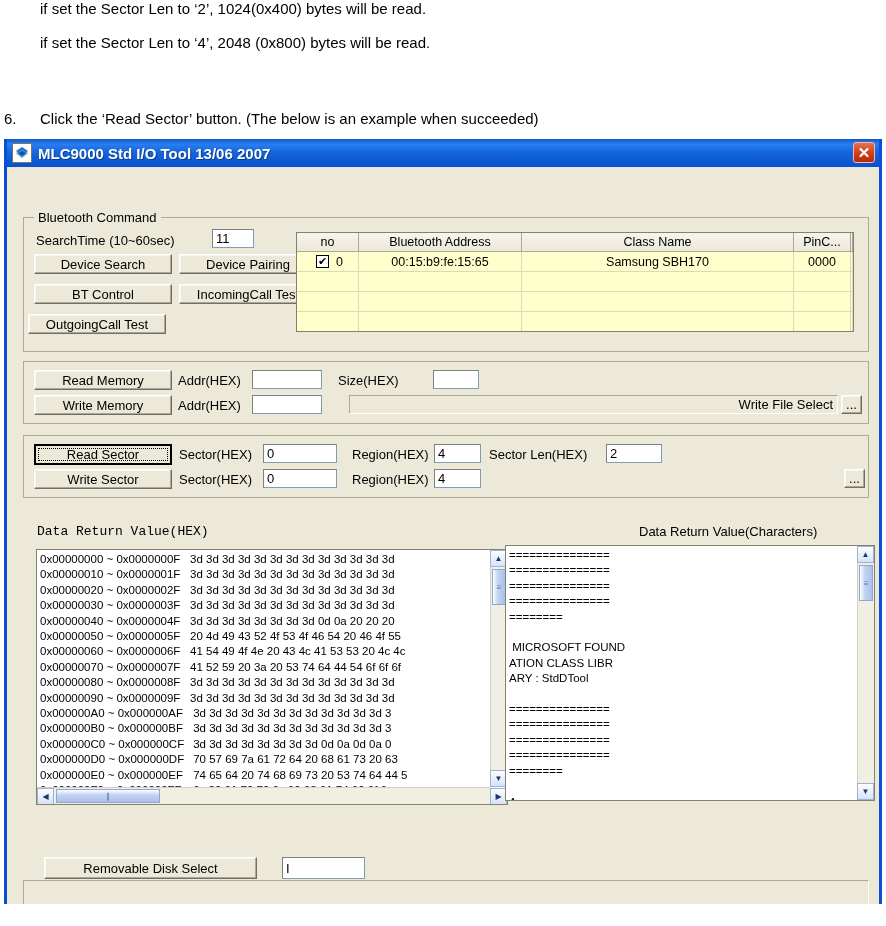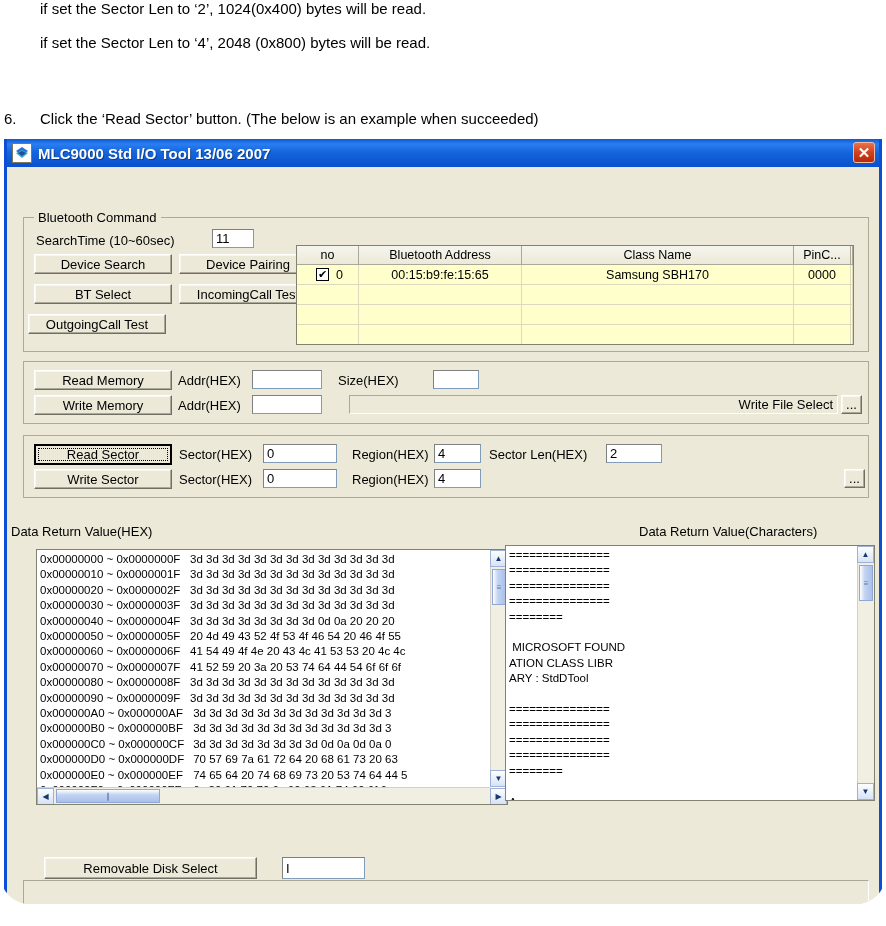--- a/index.html
+++ b/index.html
@@ -7,21 +7,20 @@
     padding: 0;
     background: #ffffff;
     font-family: "Liberation Sans", sans-serif;
   }
   #page {
     position: relative;
     width: 886px;
     height: 904px;
     overflow: hidden;
     background: #ffffff;
-    border-radius: 30px;
   }
 
   
   .doc-line {
     position: absolute;
     font-family: "Liberation Sans", sans-serif;
     font-size: 15px;
     color: #000;
     white-space: nowrap;
   }
@@ -188,21 +187,20 @@
   #bt-table {
     position: absolute;
     left: 272px;
     top: 14px;
     width: 558px;
     height: 100px;
     background: #ffffcc;
     border: 1px solid #828272;
     box-sizing: border-box;
     overflow: hidden;
-    margin-top: 13px;
   }
   #bt-table .thead {
     display: flex;
     height: 19px;
     background: #ece9d8;
     border-bottom: 1px solid #aca899;
     box-sizing: border-box;
   }
   #bt-table .th {
     border-right: 1px solid #aca899;
@@ -375,21 +373,21 @@
     <div id="client">
 
       <div class="groupbox" id="gb-bt">
         <span class="gb-title">Bluetooth Command</span>
 
         <div class="lbl" style="left:12px; top:15px;">SearchTime (10~60sec)</div>
         <div class="txtbox" style="left:188px; top:11px; width:42px; height:19px;">11</div>
 
         <div class="btn95" style="left:10px;  top:36px; width:138px; height:20px;text-align:right;">Device Search</div>
         <div class="btn95" style="left:155px; top:36px; width:138px; height:20px;">Device Pairing</div>
-        <div class="btn95" style="left:10px;  top:66px; width:138px; height:20px;">BT Select</div>
+        <div class="btn95" style="left:10px;  top:66px; width:138px; height:20px;">BT Control</div>
         <div class="btn95" style="left:155px; top:66px; width:138px; height:20px;">IncomingCall Test</div>
         <div class="btn95" style="left:4px;   top:96px; width:138px; height:20px;">OutgoingCall Test</div>
 
         <div id="bt-table">
           <div class="thead">
             <div class="th c-no">no</div>
             <div class="th c-addr">Bluetooth Address</div>
             <div class="th c-class">Class Name</div>
             <div class="th c-pin">PinC...</div>
             <div class="th c-tail"></div>
@@ -463,21 +461,21 @@
 
         <div class="lbl" style="left:155px; top:36px;">Sector(HEX)</div>
         <div class="txtbox" style="left:239px; top:33px; width:74px; height:19px;">0</div>
 
         <div class="lbl" style="left:328px; top:36px;">Region(HEX)</div>
         <div class="txtbox" style="left:410px; top:33px; width:47px; height:19px;">4</div>
 
         <div class="btn95" style="left:820px; top:33px; width:21px; height:19px;">...</div>
       </div>
 
-      <div class="pane-label" style="left:4px;  top:357px;">Data Return Value(HEX)</div>
+      <div class="pane-label" style="left:30px;  top:357px;font-family:Liberation Mono, monospace;">Data Return Value(HEX)</div>
       <div class="pane-label" style="left:632px; top:357px;">Data Return Value(Characters)</div>
 
       <div class="datapane" id="hex-pane">
         <div class="hexlines" id="hex-lines"><span class="hexrow"><span class="hexaddr">0x00000000 ~ 0x0000000F</span><span>3d 3d 3d 3d 3d 3d 3d 3d 3d 3d 3d 3d 3d</span></span><span class="hexrow"><span class="hexaddr">0x00000010 ~ 0x0000001F</span><span>3d 3d 3d 3d 3d 3d 3d 3d 3d 3d 3d 3d 3d</span></span><span class="hexrow"><span class="hexaddr">0x00000020 ~ 0x0000002F</span><span>3d 3d 3d 3d 3d 3d 3d 3d 3d 3d 3d 3d 3d</span></span><span class="hexrow"><span class="hexaddr">0x00000030 ~ 0x0000003F</span><span>3d 3d 3d 3d 3d 3d 3d 3d 3d 3d 3d 3d 3d</span></span><span class="hexrow"><span class="hexaddr">0x00000040 ~ 0x0000004F</span><span>3d 3d 3d 3d 3d 3d 3d 3d 0d 0a 20 20 20</span></span><span class="hexrow"><span class="hexaddr">0x00000050 ~ 0x0000005F</span><span>20 4d 49 43 52 4f 53 4f 46 54 20 46 4f 55</span></span><span class="hexrow"><span class="hexaddr">0x00000060 ~ 0x0000006F</span><span>41 54 49 4f 4e 20 43 4c 41 53 53 20 4c 4c</span></span><span class="hexrow"><span class="hexaddr">0x00000070 ~ 0x0000007F</span><span>41 52 59 20 3a 20 53 74 64 44 54 6f 6f 6f</span></span><span class="hexrow"><span class="hexaddr">0x00000080 ~ 0x0000008F</span><span>3d 3d 3d 3d 3d 3d 3d 3d 3d 3d 3d 3d 3d</span></span><span class="hexrow"><span class="hexaddr">0x00000090 ~ 0x0000009F</span><span>3d 3d 3d 3d 3d 3d 3d 3d 3d 3d 3d 3d 3d</span></span><span class="hexrow"><span class="hexaddr">0x000000A0 ~ 0x000000AF</span><span> 3d 3d 3d 3d 3d 3d 3d 3d 3d 3d 3d 3d 3</span></span><span class="hexrow"><span class="hexaddr">0x000000B0 ~ 0x000000BF</span><span> 3d 3d 3d 3d 3d 3d 3d 3d 3d 3d 3d 3d 3</span></span><span class="hexrow"><span class="hexaddr">0x000000C0 ~ 0x000000CF</span><span> 3d 3d 3d 3d 3d 3d 3d 3d 0d 0a 0d 0a 0</span></span><span class="hexrow"><span class="hexaddr">0x000000D0 ~ 0x000000DF</span><span> 70 57 69 7a 61 72 64 20 68 61 73 20 63</span></span><span class="hexrow"><span class="hexaddr">0x000000E0 ~ 0x000000EF</span><span> 74 65 64 20 74 68 69 73 20 53 74 64 44 5</span></span><span class="hexrow"><span class="hexaddr">0x000000F0 ~ 0x000000FF</span><span> 6c 20 61 70 70 6c 69 63 61 74 69 6f 6e </span></span></div>
         <div class="vscroll withH">
           <div class="sbtn up">▲</div>
           <div class="vthumb" style="top:19px; height:36px;">≡</div>
           <div class="sbtn down">▼</div>
         </div>
         <div class="hscroll">

